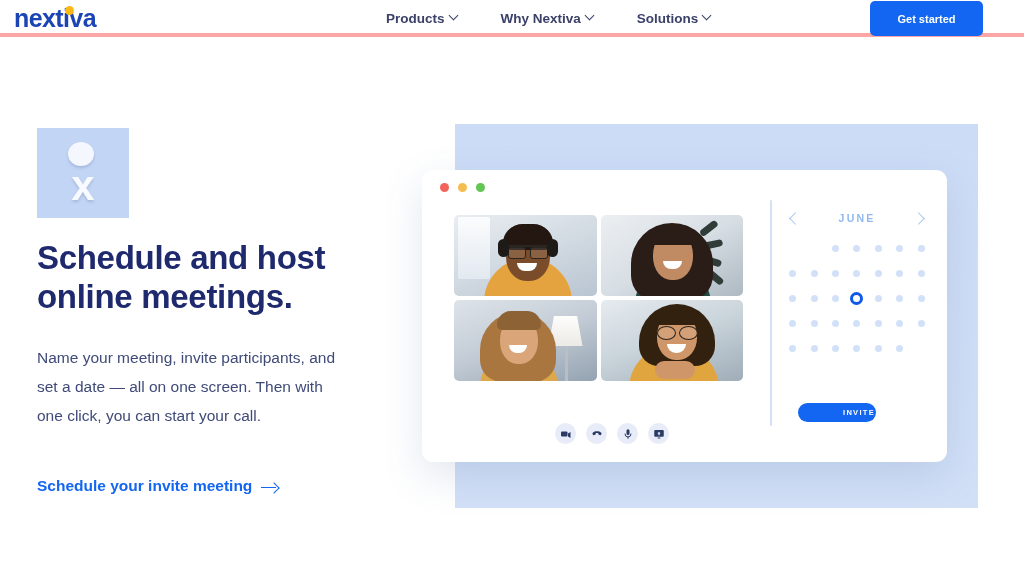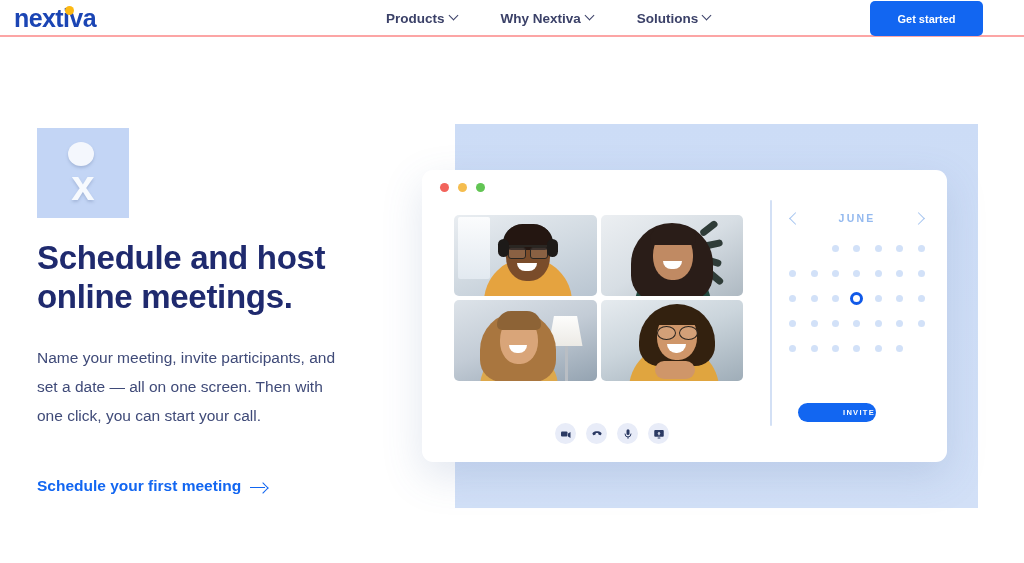--- a/index.html
+++ b/index.html
@@ -8,21 +8,21 @@
     background: #ffffff;
     font-family: "Liberation Sans", sans-serif;
     overflow: hidden;
   }
 
   
   .header {
     position: absolute; top: 0; left: 0;
     width: 1024px; height: 37px;
     background: #ffffff;
-    border-bottom: 2px solid #fca5a5;
+    border-bottom: 4px solid #fca5a5;
     display: flex; align-items: center;
   }
   .logo {
     position: absolute; left: 14px; top: 4px;
     font-size: 25px; font-weight: 700; letter-spacing: -0.6px;
     color: #1b45b4; line-height: 28px;
   }
   .logo-dot {
     position: absolute; left: 51px; top: 2px;
     width: 9px; height: 9px; border-radius: 50%;
@@ -299,21 +299,21 @@
 
 <div class="feature-icon">
   <div class="fi-head"></div>
   <div class="fi-x">x</div>
 </div>
 
 <h1 class="headline">Schedule and host online meetings.</h1>
 <p class="body-copy">Name your meeting, invite participants, and set a date — all on one screen. Then with one click, you can start your call.</p>
 
 <a class="cta-link">
-  <span>Schedule your first meeting</span>
+  <span>Schedule your invite meeting</span>
   <span class="cta-arrow"></span>
 </a>
 
 <div class="blue-panel"></div>
 
 <div class="app-card">
 
   <div class="dots">
     <span class="dot r"></span>
     <span class="dot y"></span>

